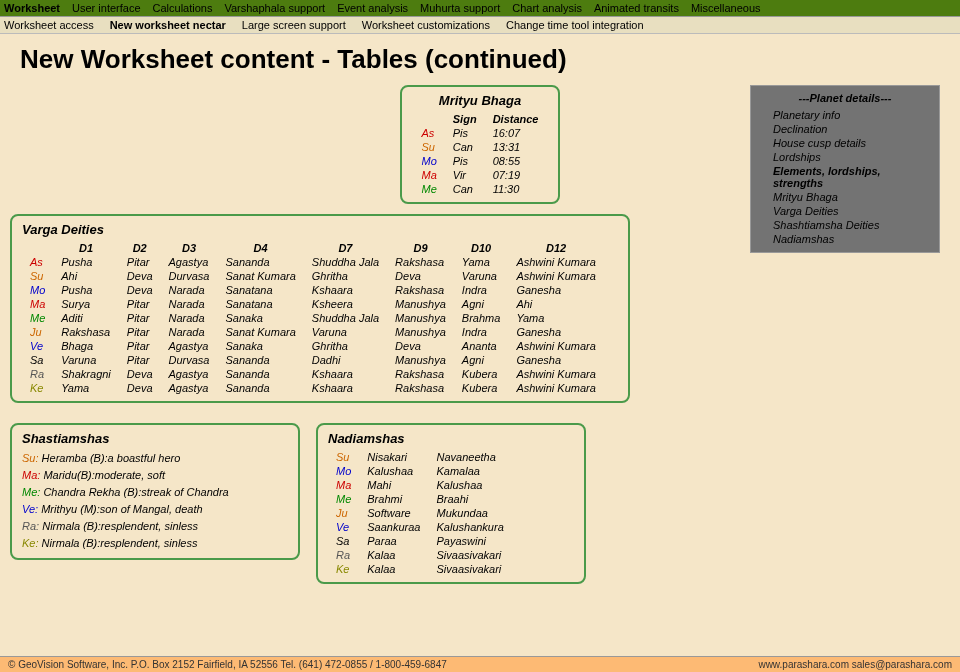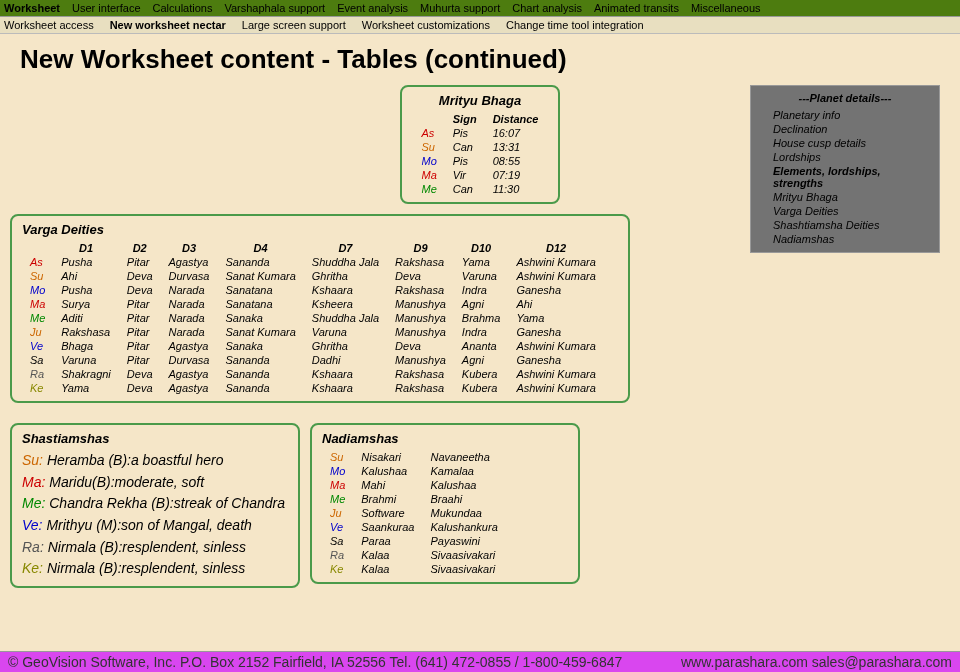--- a/index.html
+++ b/index.html
@@ -95,21 +95,21 @@
       background: #f5e6c8;
       padding: 6px 10px;
       margin-bottom: 10px;
       display: inline-block;
       width: 580px;
     }
 
     
     #bottom-row {
       display: flex;
-      gap: 10px;
+      gap: 16px;
       align-items: flex-start;
     }
     #shastiamshas-section {
       border: 2px solid #4a9a4a;
       border-radius: 8px;
       background: #f5e6c8;
       padding: 6px 10px;
       width: 290px;
     }
     #nadiamshas-section {
@@ -144,29 +144,29 @@
     }
     .planet-detail-bold { font-weight: bold; }
 
     
     #footer {
       position: absolute;
       bottom: 0;
       left: 0;
       right: 0;
       border-top: 1px solid #999;
-      background: #d946ef;
+      background: #fdba74;
       padding: 2px 8px;
-      font-size: 14px;
+      font-size: 10px;
       color: #333;
       display: flex;
       justify-content: space-between;
     }
 
-    .shast-line { line-height: 1.55; font-size: 14px; }
+    .shast-line { line-height: 1.55; font-size: 11px; }
 
     #content-wrapper {
       position: relative;
     }
   </style>
 </head>
 <body>
 
 <div id="top-nav">
   <span class="nav-item nav-item-bold">Worksheet</span>

